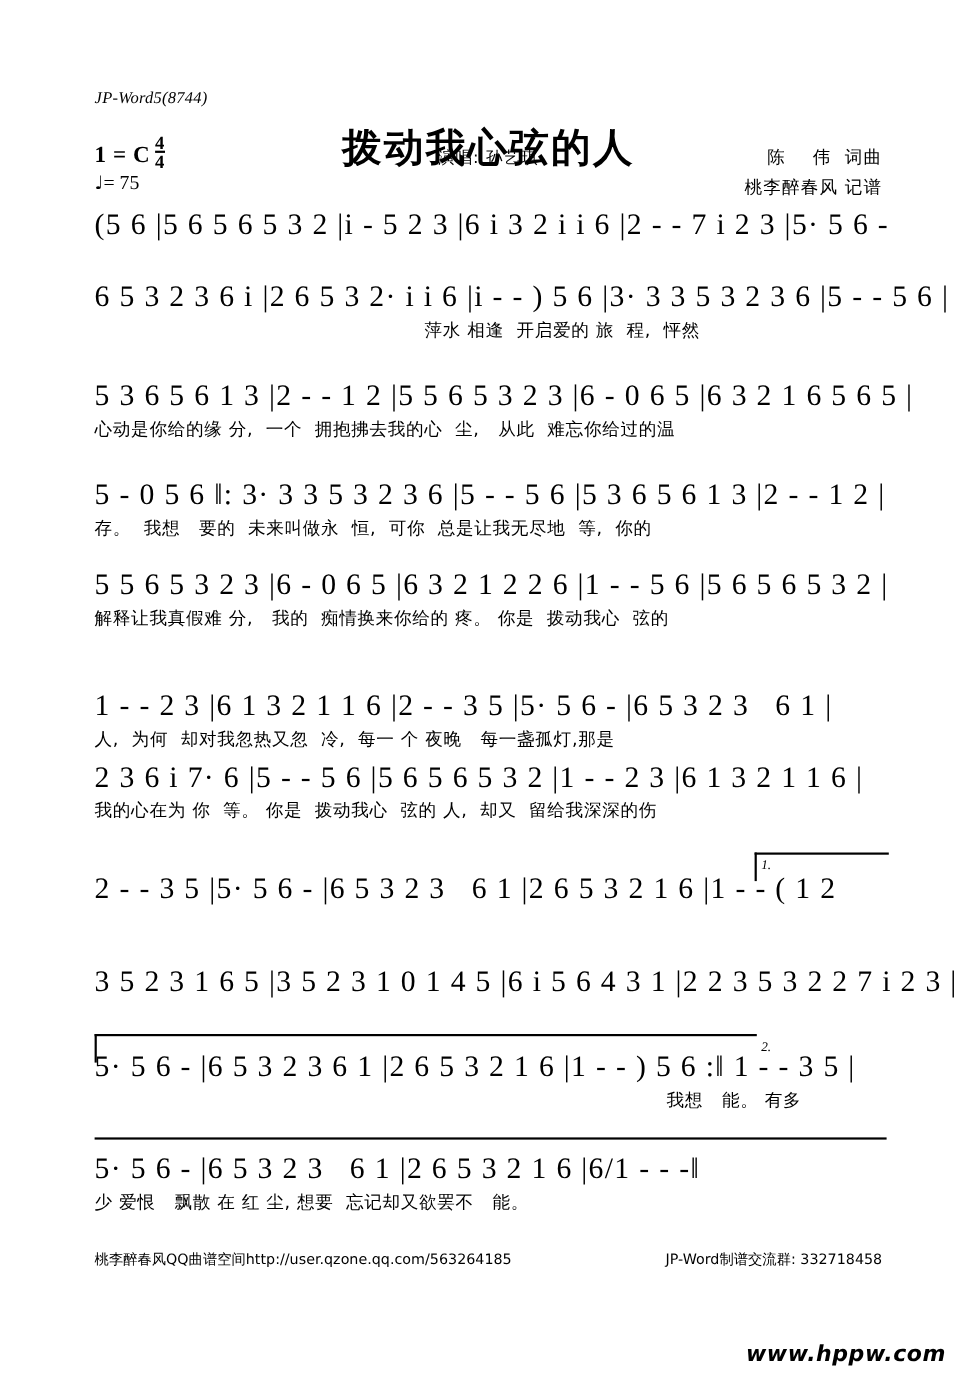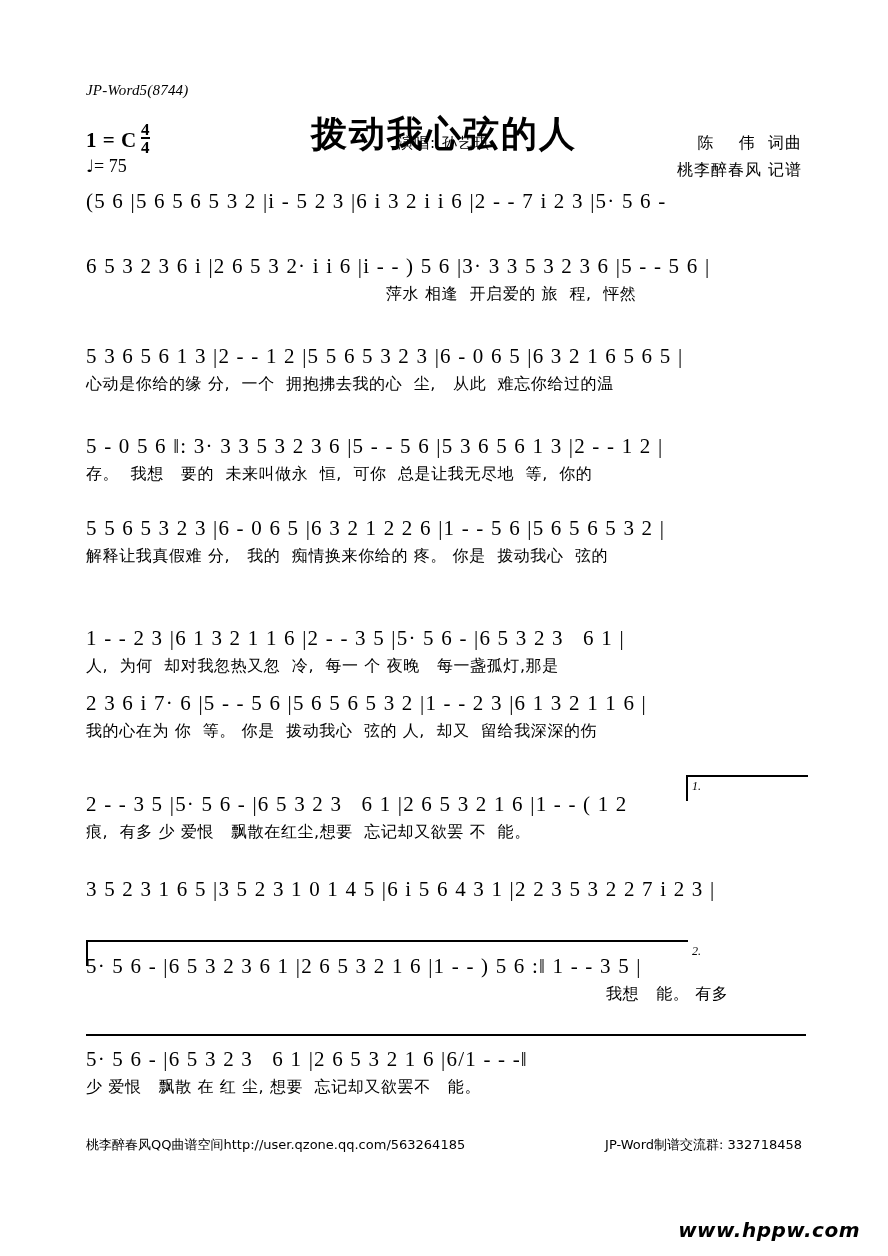--- a/index.html
+++ b/index.html
@@ -113,21 +113,21 @@
   }
 
   
   .system {
     position: absolute;
     left: 86px;
     width: 720px;
   }
   .notes {
     font-family: "Liberation Serif", serif;
-    font-size: 21px;
+    font-size: 27px;
     letter-spacing: 1.2px;
     white-space: pre;
     line-height: 1.05;
   }
   .lyrics {
     font-family: "DejaVu Sans", sans-serif;
     font-size: 16px;
     letter-spacing: 0.6px;
     white-space: pre;
     margin-top: 7px;
@@ -229,21 +229,20 @@
   <div class="system" style="top:692px;">
     <div class="notes">2 3 6 i 7· 6 |5 - - 5 6 |5 6 5 6 5 3 2 |1 - - 2 3 |6 1 3 2 1 1 6 |</div>
     <div class="lyrics">我的心在为 你  等。 你是  拨动我心  弦的 人,  却又  留给我深深的伤</div>
   </div>
 
   <div class="volta" style="left:686px; top:775px; width:120px;">
     <span class="vlabel">1.</span>
   </div>
   <div class="system" style="top:793px;">
     <div class="notes">2 - - 3 5 |5· 5 6 - |6 5 3 2 3   6 1 |2 6 5 3 2 1 6 |1 - - ( 1 2</div>
-    <div class="lyrics">痕,  有多 少 爱恨   飘散在红尘,想要  忘记却又欲罢 不  能。</div>
   </div>
 
   <div class="system" style="top:878px;">
     <div class="notes">3 5 2 3 1 6 5 |3 5 2 3 1 0 1 4 5 |6 i 5 6 4 3 1 |2 2 3 5 3 2 2 7 i 2 3 |</div>
   </div>
 
   <div class="volta" style="left:86px; top:940px; width:600px;">
     <span class="vlabel" style="left:604px;">2.</span>
   </div>
   <div class="system" style="top:955px;">

